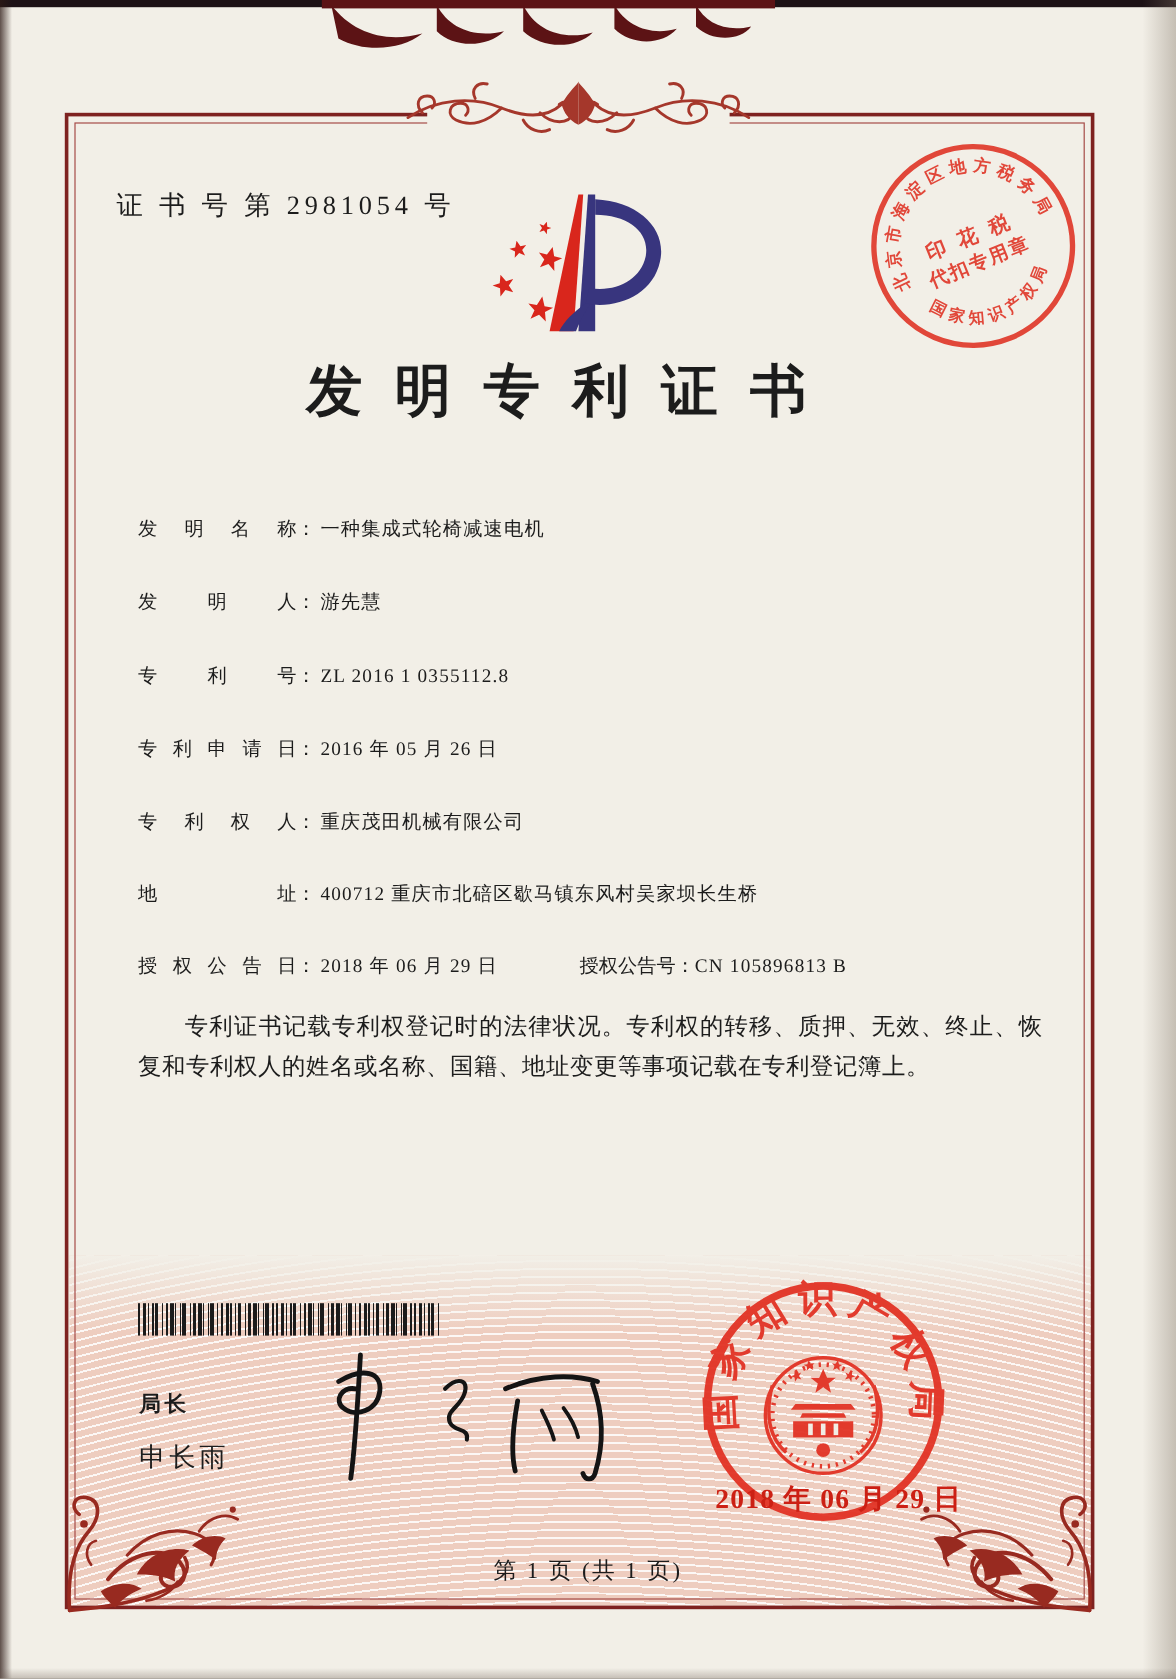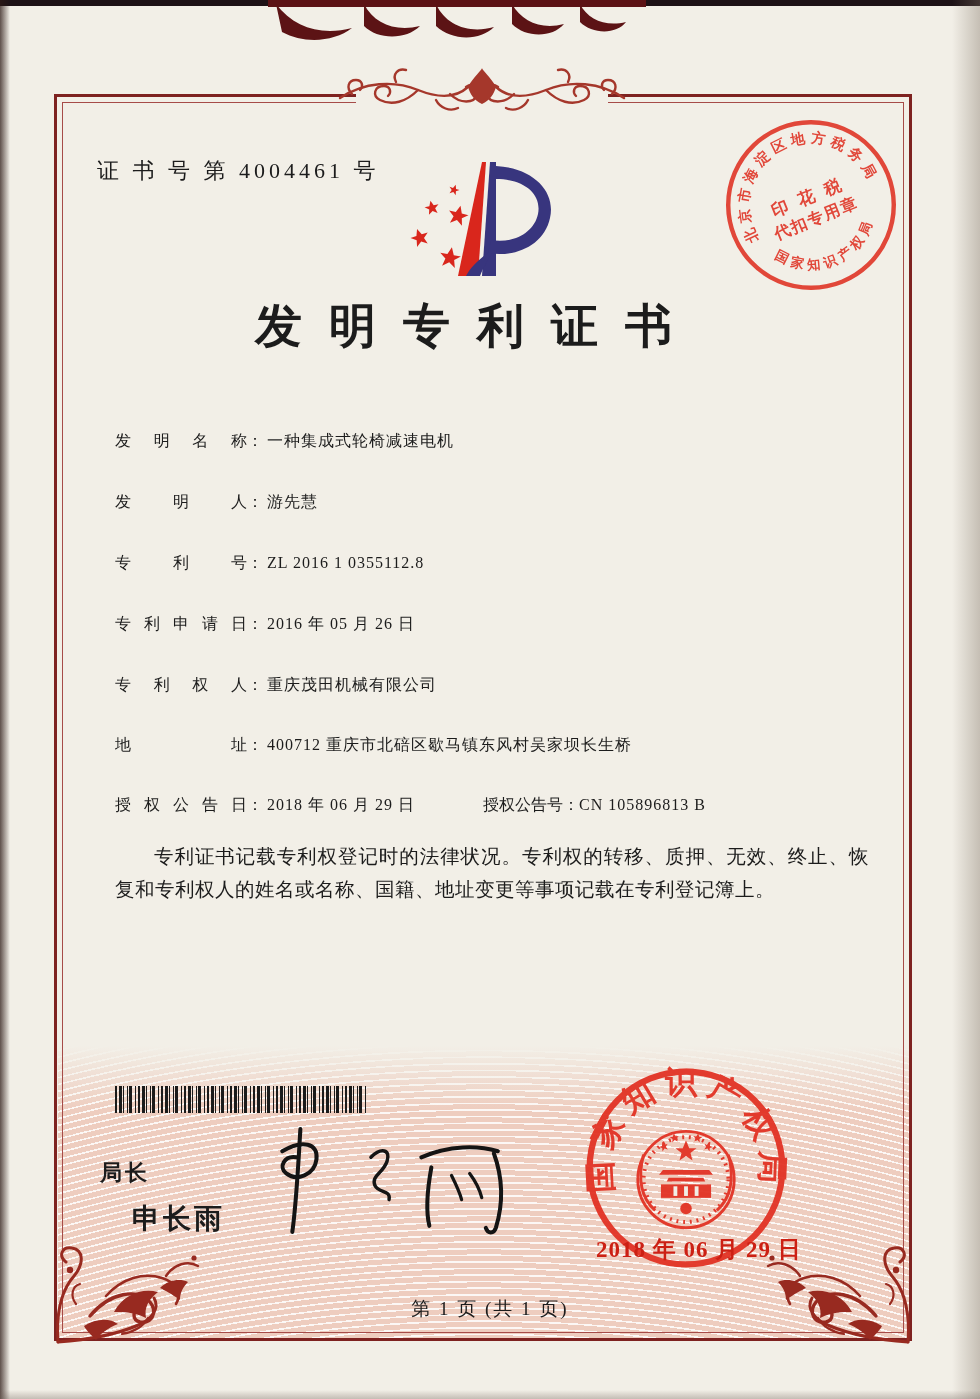--- a/index.html
+++ b/index.html
@@ -45,24 +45,24 @@
   .paragraphs{position:absolute;left:115px;top:840px;width:754px;z-index:10;
     font-size:19.5px;line-height:33px;text-align:justify;letter-spacing:.5px;}
   .paragraphs p{text-indent:2em;}
 
   .barcode{position:absolute;left:115px;top:1086px;width:252px;height:27px;z-index:10;
     background-image:repeating-linear-gradient(90deg,
       #1b1b1b 0 2px,transparent 2px 4px,#1b1b1b 4px 7px,transparent 7px 8px,
       #1b1b1b 8px 9px,transparent 9px 12px,#1b1b1b 12px 13px,transparent 13px 14px,
       #1b1b1b 14px 17px,transparent 17px 20px,#1b1b1b 20px 21px,transparent 21px 23px);}
 
-  .director-title{position:absolute;left:100px;top:1158px;font-size:22px;z-index:10;
+  .director-title{position:absolute;left:116px;top:1158px;font-size:18px;z-index:10;
     font-family:Liberation Serif, serif;font-weight:600;letter-spacing:3px;}
-  .director-name{position:absolute;left:116px;top:1200px;font-size:28px;z-index:10;
-    font-family:"Liberation Sans","DejaVu Sans",sans-serif;font-weight:700;letter-spacing:3px;margin-left:16px;}
+  .director-name{position:absolute;left:116px;top:1200px;font-size:22px;z-index:10;
+    font-family:"Liberation Sans","DejaVu Sans",sans-serif;font-weight:400;letter-spacing:3px;}
   .signature{position:absolute;left:252px;top:1122px;width:262px;height:118px;z-index:11;}
 
   .seal{position:absolute;left:580px;top:1062px;width:212px;height:212px;z-index:12;opacity:.95;}
   .seal-date{position:absolute;left:596px;top:1234px;font-size:23px;color:#cc2014;z-index:13;
     font-weight:700;letter-spacing:1px;}
 
   .tax-stamp{position:absolute;left:722px;top:116px;width:178px;height:178px;z-index:12;
     transform:rotate(-22deg);opacity:.92;}
 
   .footer{position:absolute;left:0;top:1296px;width:100%;text-align:center;font-size:19px;
@@ -143,21 +143,21 @@
     </g>
     <g fill="#982a20">
       <path d="M66 120 C76 102 94 96 110 100 C100 108 96 116 98 126 C86 120 76 120 66 120 Z"></path>
       <path d="M36 134 C48 126 62 126 70 132 C60 136 52 142 48 148 C42 142 38 138 36 134 Z"></path>
       <path d="M112 96 C120 88 132 86 140 90 C134 96 132 102 132 108 C124 102 116 98 112 96 Z"></path>
       <circle cx="22" cy="78" r="3.2"></circle>
       <circle cx="146" cy="66" r="2.6"></circle>
     </g>
   </svg>
 
-  <div class="cert-number">证 书 号 第 4004461 号</div>
+  <div class="cert-number">证 书 号 第 2981054 号</div>
 
   <svg class="logo" viewBox="0 0 168 138">
     <defs>
       <path id="star" d="M0,-10 L2.94,-3.09 L9.51,-3.09 L4.05,1.18 L5.88,8.09 L0,4 L-5.88,8.09 L-4.05,1.18 L-9.51,-3.09 L-2.94,-3.09 Z"></path>
     </defs>
     <g fill="#d9261c">
       <use href="#star" transform="translate(58,34) scale(0.55) rotate(18)"></use>
       <use href="#star" transform="translate(36,52) scale(0.75) rotate(-12)"></use>
       <use href="#star" transform="translate(62,60) scale(1.05) rotate(14)"></use>
       <use href="#star" transform="translate(24,82) scale(0.95) rotate(-18)"></use>

